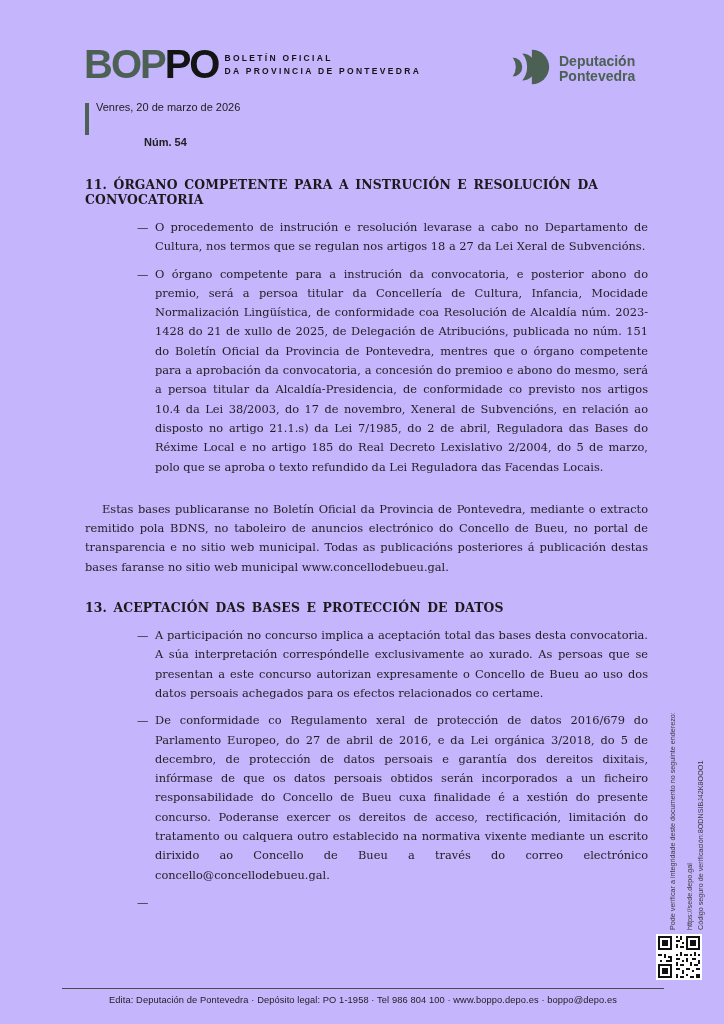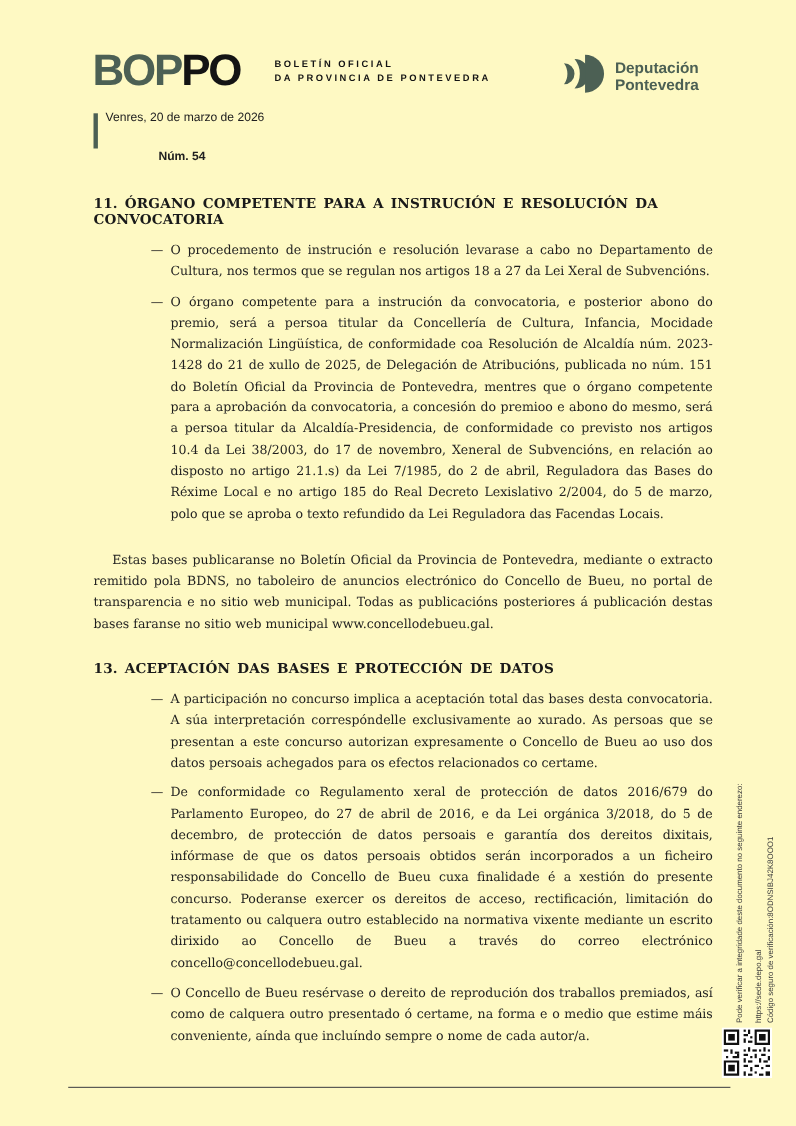--- a/index.html
+++ b/index.html
@@ -1,27 +1,27 @@
 <!DOCTYPE html>
 <html><head>
 <meta charset="utf-8">
 <style>
   html,body{margin:0;padding:0;}
   body{
     width:724px;height:1024px;background:#ffffff;overflow:hidden;
     font-family:"Liberation Sans",sans-serif;color:#1f1f1f;position:relative;
   }
-  .page{position:absolute;inset:0;background:#fef9c3;}
+  .page{position:absolute;inset:0;background:#c4b5fd;}
 
   
   .brand{position:absolute;left:84px;top:44px;display:flex;align-items:flex-start;}
   .boppo{font-weight:bold;font-size:40px;line-height:40px;letter-spacing:-2px;font-family:"Liberation Sans",sans-serif;}
   .boppo .g{color:#4c6054;}
   .boppo .k{color:#141414;}
-  .brand-sub{margin-left:31px;margin-top:8px;font-size:8.5px;font-weight:bold;letter-spacing:2.3px;line-height:13px;color:#141414;white-space:nowrap;}
+  .brand-sub{margin-left:6px;margin-top:8px;font-size:8.5px;font-weight:bold;letter-spacing:2.3px;line-height:13px;color:#141414;white-space:nowrap;}
 
   .org{position:absolute;left:506px;top:47px;display:flex;align-items:center;justify-content:space-between;}
   .org-text{margin-left:7px;font-size:14px;font-weight:bold;line-height:15.5px;color:#4c6054;}
 
   .dateblock{position:absolute;left:85px;top:101px;}
   .datebar{position:absolute;left:0;top:2px;width:4px;height:32px;background:#4c6054;}
   .dateline{margin-left:11px;font-size:11px;font-weight:normal;color:#202020;line-height:13px;}
   .numline{margin-left:11px;margin-top:22px;font-size:11px;font-weight:bold;color:#202020;line-height:13px;padding-left:48px;}
 
   
@@ -112,21 +112,20 @@
       <div class="bullet">
         <span class="dash">—</span>
         <p>A participación no concurso implica a aceptación total das bases desta convocatoria. A súa interpretación correspóndelle exclusivamente ao xurado. As persoas que se presentan a este concurso autorizan expresamente o Concello de Bueu ao uso dos datos persoais achegados para os efectos relacionados co certame.</p>
       </div>
       <div class="bullet">
         <span class="dash">—</span>
         <p>De conformidade co Regulamento xeral de protección de datos 2016/679 do Parlamento Europeo, do 27 de abril de 2016, e da Lei orgánica 3/2018, do 5 de decembro, de protección de datos persoais e garantía dos dereitos dixitais, infórmase de que os datos persoais obtidos serán incorporados a un ficheiro responsabilidade do Concello de Bueu cuxa finalidade é a xestión do presente concurso. Poderanse exercer os dereitos de acceso, rectificación, limitación do tratamento ou calquera outro establecido na normativa vixente mediante un escrito dirixido ao Concello de Bueu a través do correo electrónico concello@concellodebueu.gal.</p>
       </div>
       <div class="bullet">
         <span class="dash">—</span>
-        <p>O Concello de Bueu resérvase o dereito de reprodución dos traballos premiados, así como de calquera outro presentado ó certame, na forma e o medio que estime máis conveniente, aínda que incluíndo sempre o nome de cada autor/a.</p>
       </div>
     </section>
 
   </div>
 
   <div class="verify">
     <div class="l1">Pode verificar a integridade deste documento no seguinte enderezo:</div>
     <div class="l2">https://sede.depo.gal</div>
     <div class="l3">Código seguro de verificación:8ODNSIBJ42K8OOO1</div>
   </div>
@@ -176,14 +175,15 @@
         <rect x="20" y="40" width="2" height="4"></rect>
           <rect x="24" y="42" width="4" height="2"></rect>
         <rect x="30" y="40" width="2" height="2"></rect>
           <rect x="34" y="42" width="4" height="2"></rect>
         <rect x="40" y="40" width="4" height="4"></rect>
       </g>
     </svg>
   </div>
 
   <div class="footer-rule"></div>
+  <div class="footer-text">Edita: Deputación de Pontevedra · Depósito legal: PO 1-1958 · Tel 986 804 100 · www.boppo.depo.es · boppo@depo.es</div>
 
 </div>
 
 </body></html>

